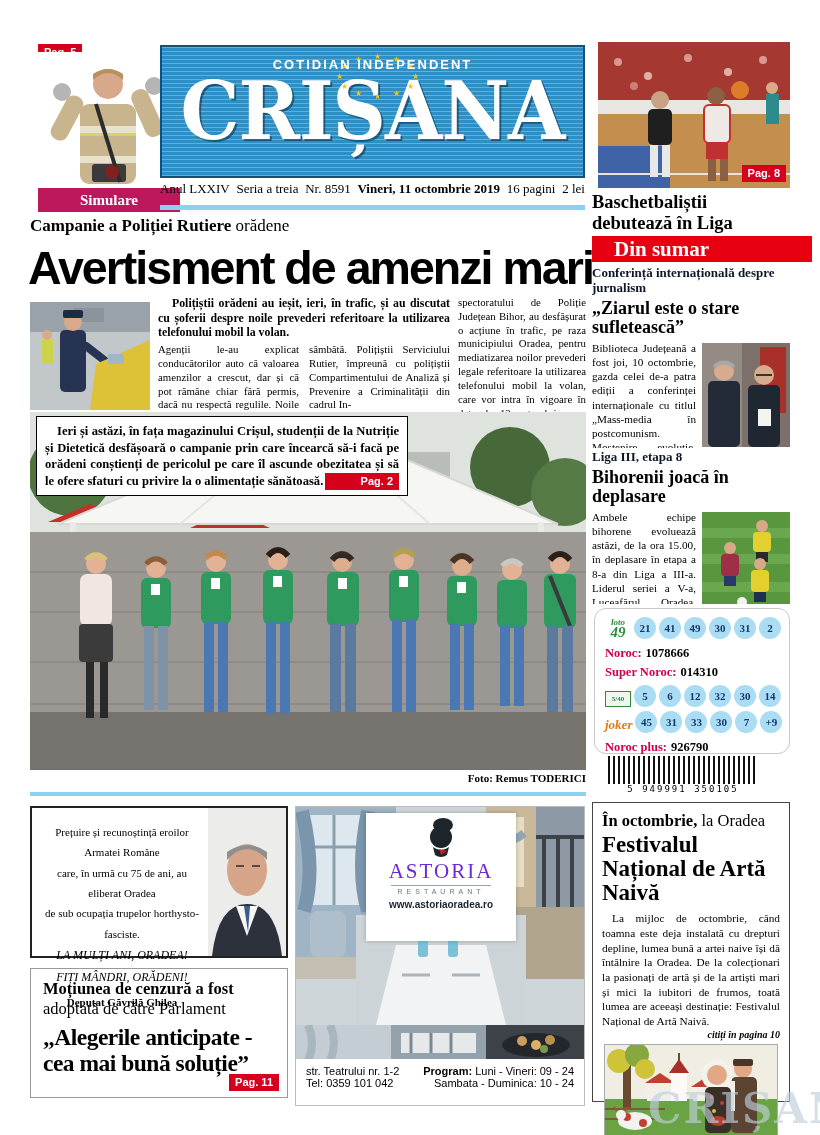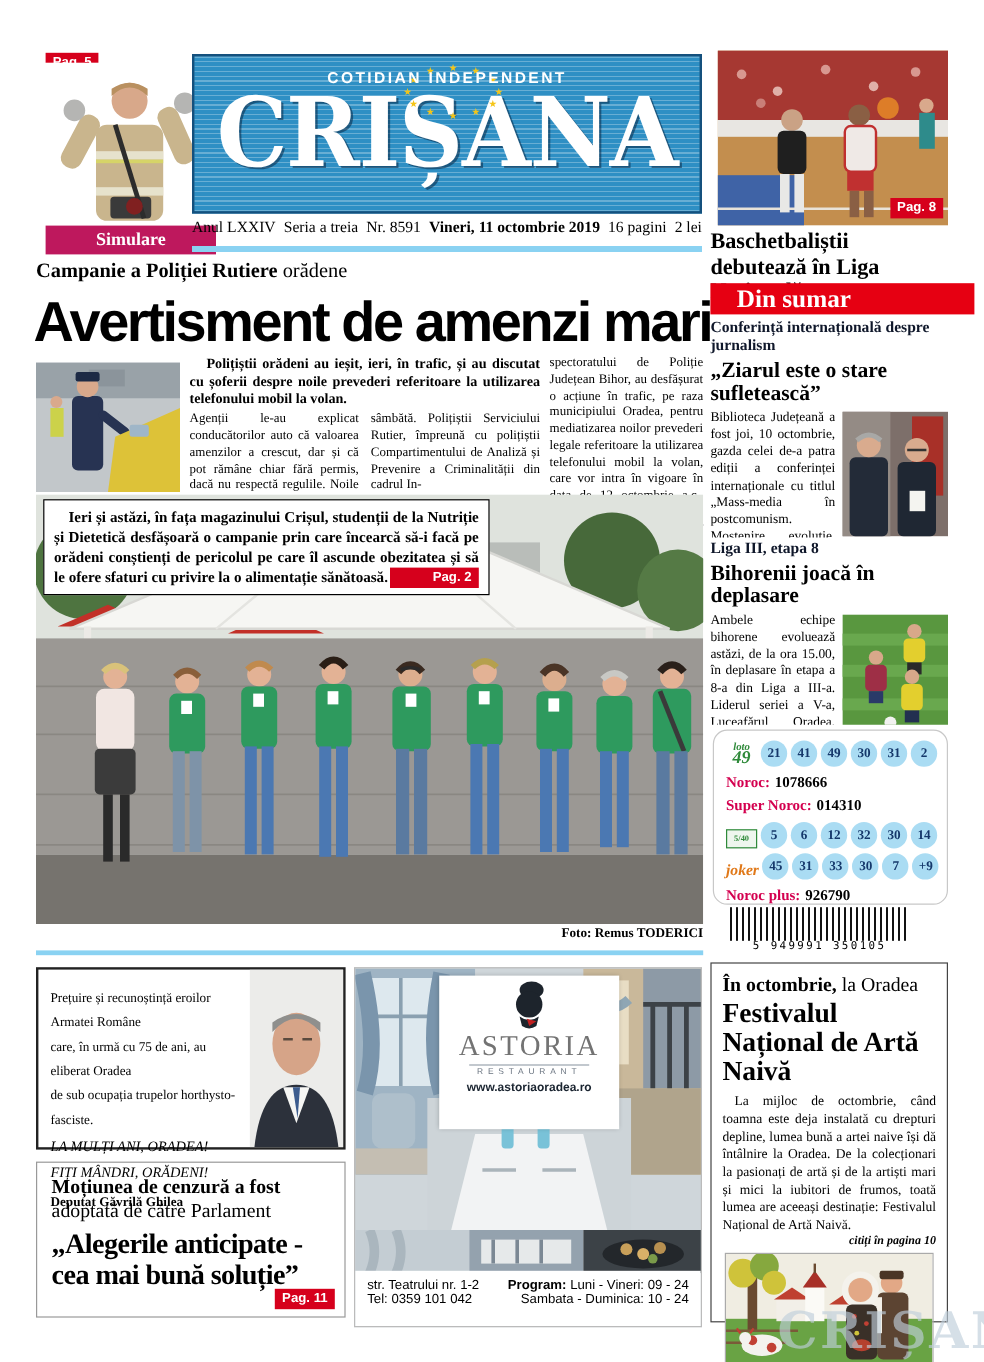--- a/index.html
+++ b/index.html
@@ -70,34 +70,34 @@
   
   .festbox{left:592px;top:802px;width:198px;height:300px;border:1px solid #444;box-sizing:border-box;
      padding:8px 9px;}
   .fest-kicker{font-size:16.5px;}
   .fest-title{font-weight:bold;font-size:23px;line-height:1.05;margin-top:2px;}
   .fest-body{font-size:11.3px;line-height:1.3;text-align:justify;text-indent:10px;margin-top:6px;}
   .fest-contin{display:block;text-align:right;font-style:italic;font-weight:bold;font-size:10px;}
   
   .ghilea{left:30px;top:806px;width:258px;height:152px;border:2px solid #222;box-sizing:border-box;
      display:flex;}
-  .ghilea-text{flex:1;padding:14px 6px 6px 10px;font-size:11px;line-height:1.85;text-align:left;}
+  .ghilea-text{flex:1;padding:14px 6px 6px 10px;font-size:11px;line-height:1.85;text-align:center;}
   .ghilea-text .it{font-style:italic;font-size:12px;}
   .ghilea-text .sig{font-weight:bold;margin-top:4px;}
   .motiune{left:30px;top:968px;width:258px;height:130px;border:1px solid #999;box-sizing:border-box;
      padding:10px 12px;position:absolute;}
   .mot-k1{font-weight:bold;font-size:16.5px;line-height:1.2;}
   .mot-k2{font-size:16.5px;line-height:1.2;}
   .mot-title{font-weight:bold;font-size:23.5px;line-height:1.12;margin-top:5px;letter-spacing:-.5px;}
   .motiune .badge{position:absolute;right:8px;bottom:6px;}
   .astoria{left:295px;top:806px;width:290px;height:300px;border:1px solid #bbb;box-sizing:border-box;
      background:#cfd6da;overflow:hidden;}
   .ast-card{position:absolute;left:70px;top:6px;width:150px;height:128px;background:#fff;
      text-align:center;box-shadow:0 0 4px rgba(0,0,0,.25);}
-  .ast-name{font-family:"Liberation Serif",serif;font-size:24px;letter-spacing:2px;color:#737373;margin-top:0;}
+  .ast-name{font-family:"Liberation Serif",serif;font-size:21px;letter-spacing:2px;color:#6d28d9;margin-top:0;}
   .ast-sub{font-size:7px;letter-spacing:4px;color:#6a7480;border-top:1px solid #9aa4ae;
      width:100px;margin:1px auto 0;padding-top:2px;font-family:"Liberation Sans",sans-serif;}
   .ast-url{font-size:10px;font-weight:bold;color:#1a2430;margin-top:4px;font-family:"Liberation Sans",sans-serif;}
   .ast-strip{position:absolute;left:0;bottom:0;width:100%;height:46px;background:#fff;
      font-family:"Liberation Sans",sans-serif;font-size:11px;display:flex;justify-content:space-between;
      padding:6px 10px;box-sizing:border-box;}
   .ast-strip .right{text-align:right;}
   .watermark{left:648px;top:1084px;font-family:"DejaVu Serif",serif;font-weight:bold;font-size:42px;
      letter-spacing:2px;color:rgba(190,206,218,.65);}
   svg{display:block;}

